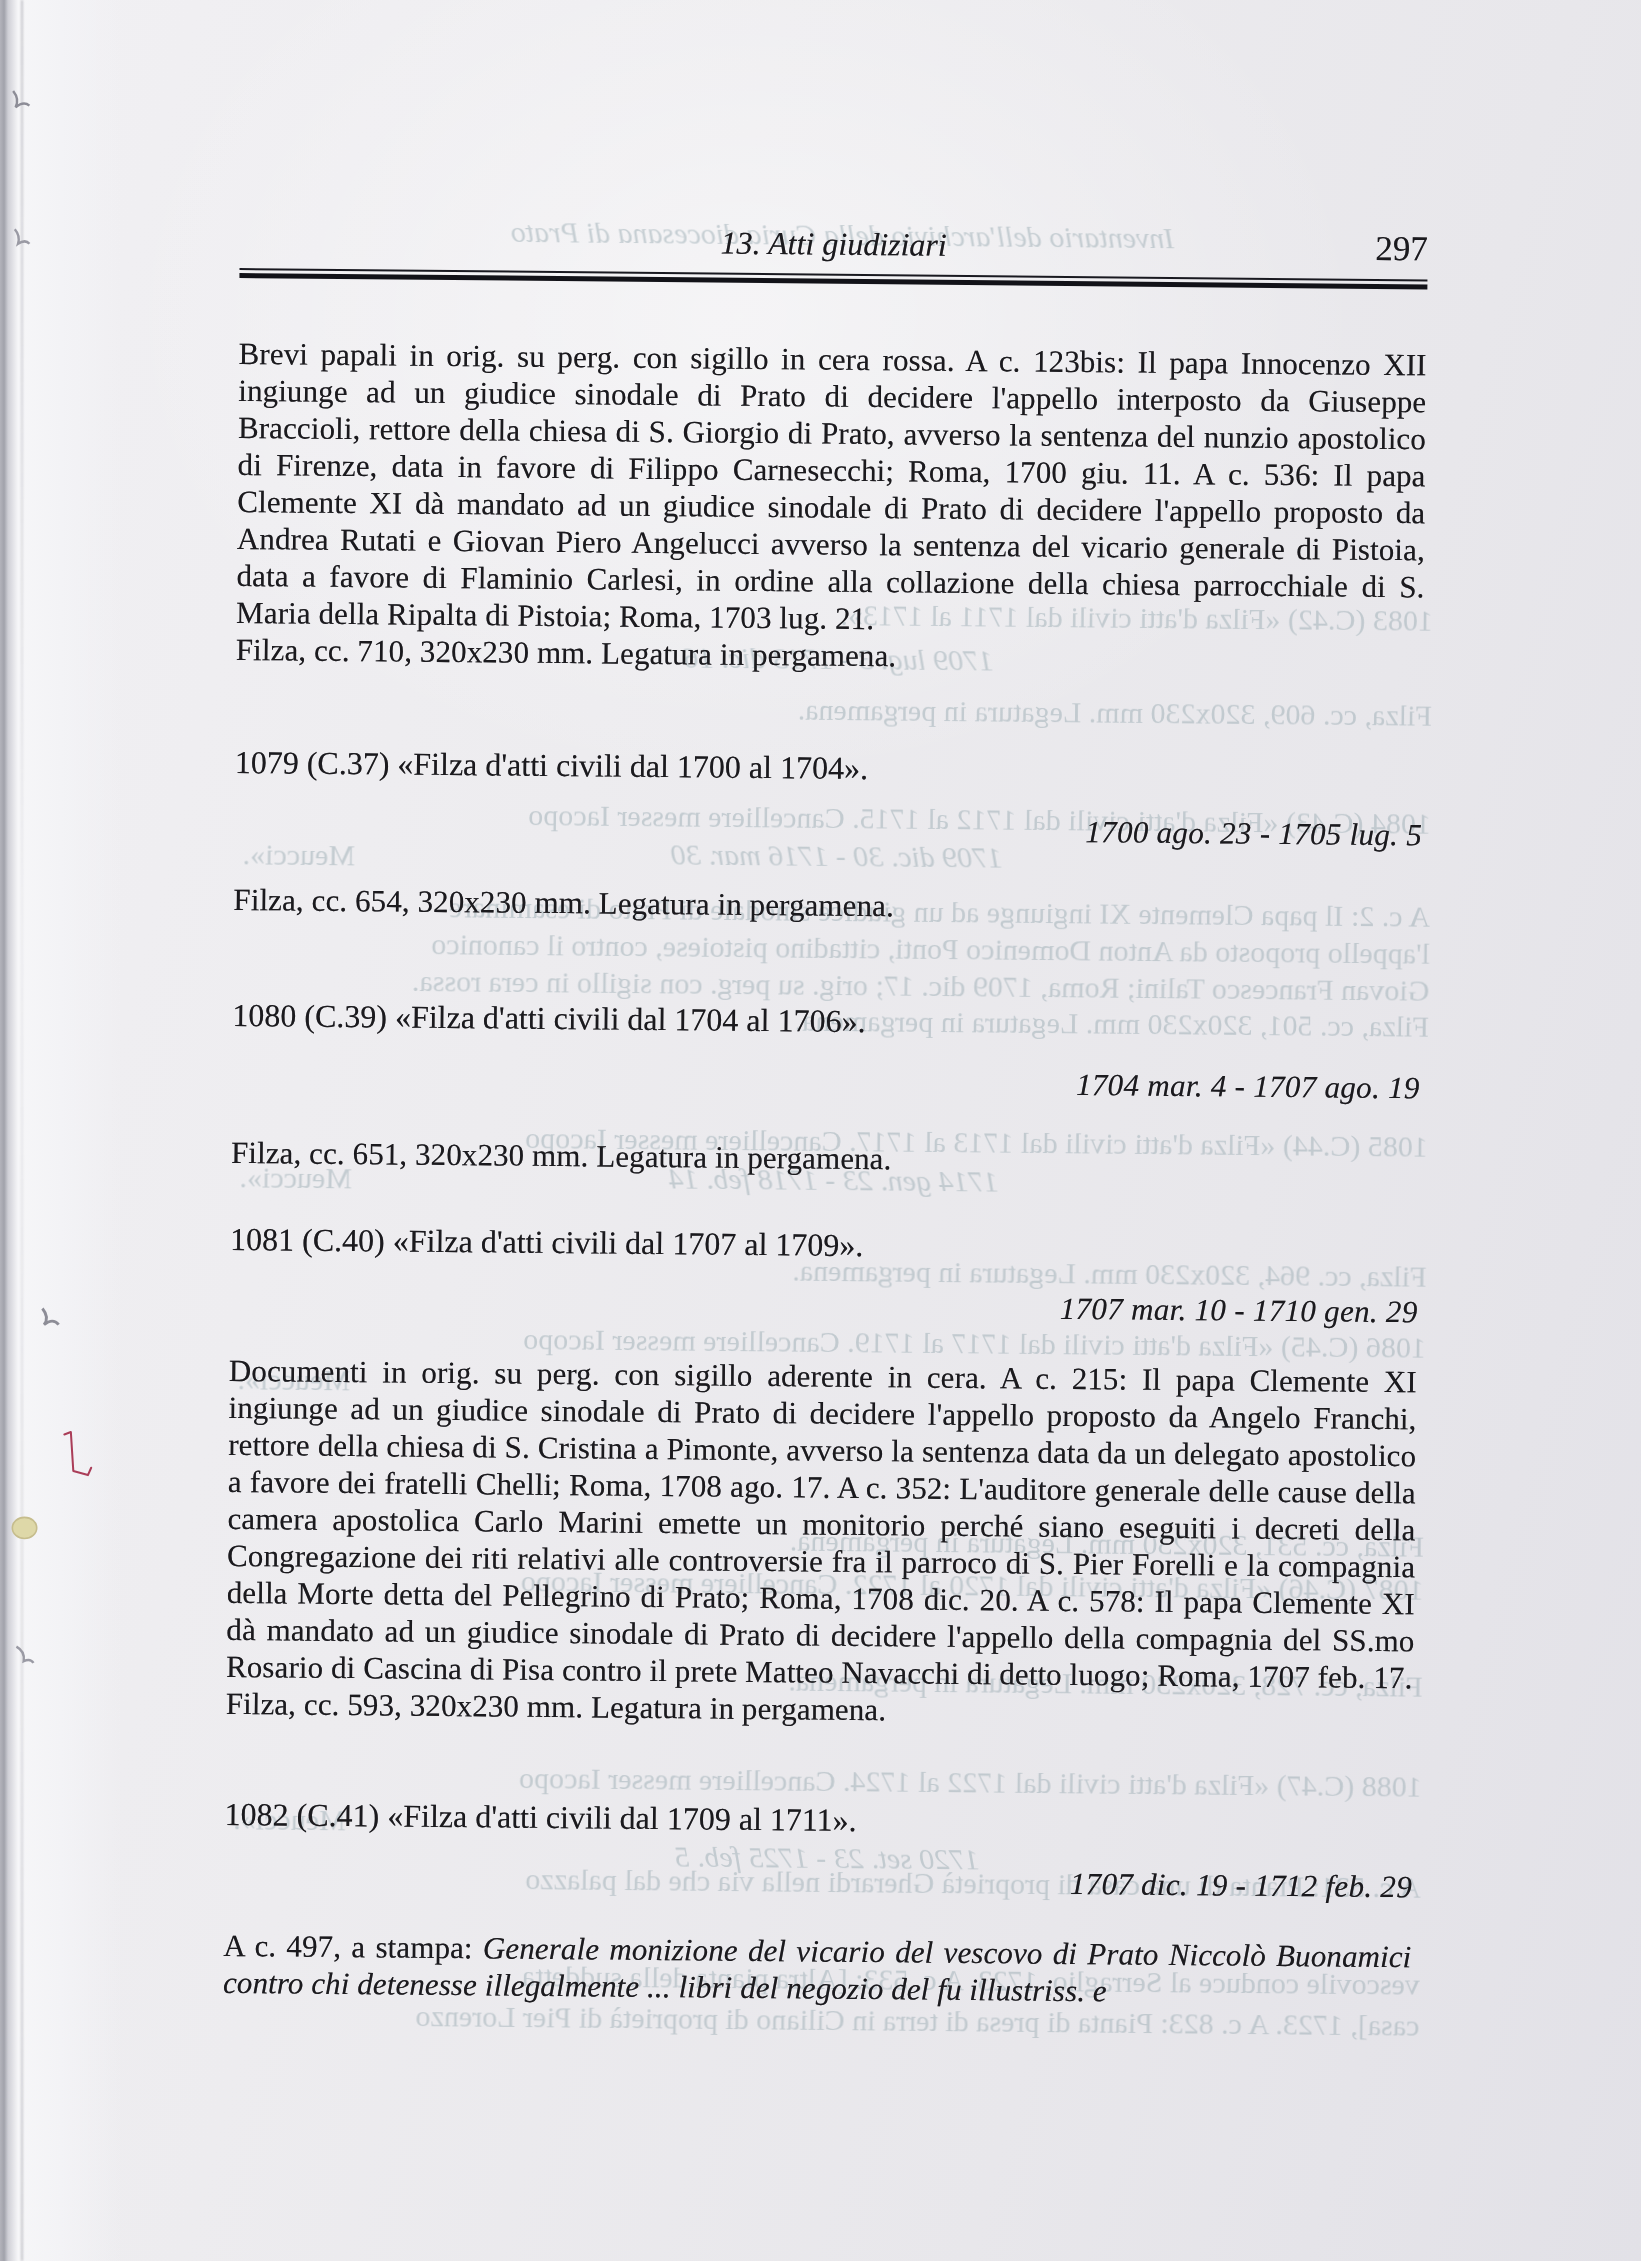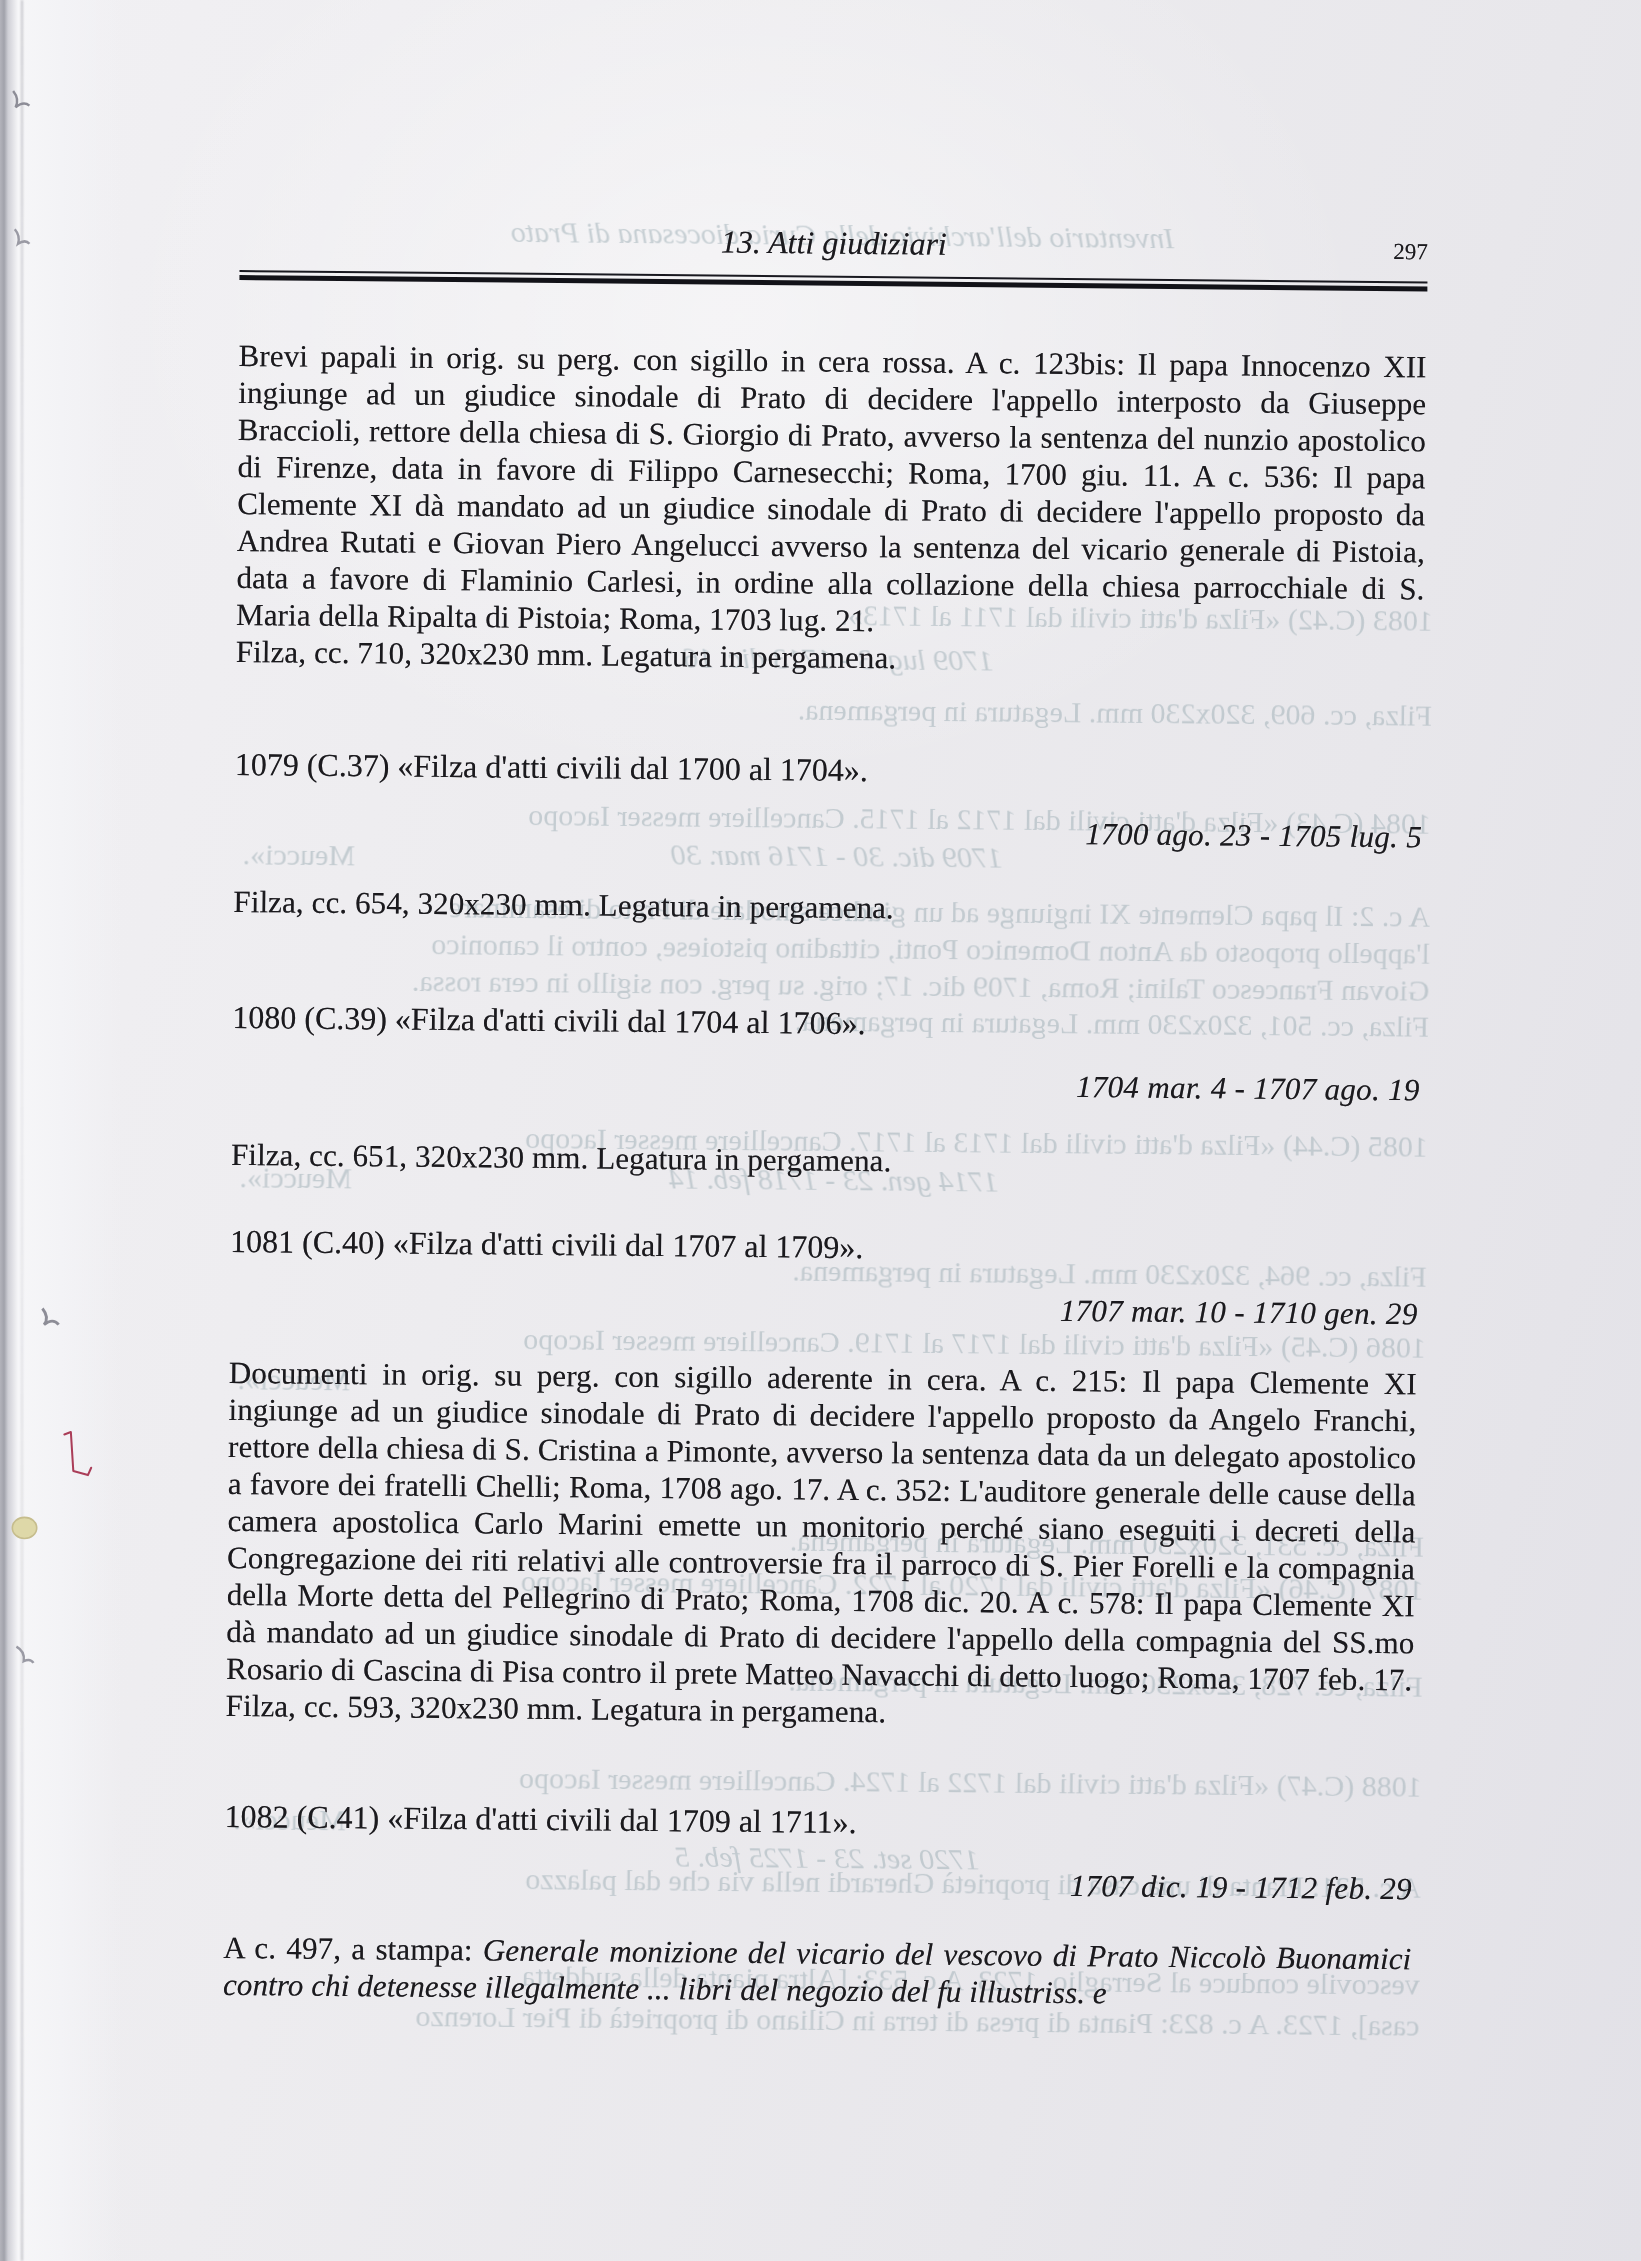--- a/index.html
+++ b/index.html
@@ -37,21 +37,21 @@
   .bl.r{text-align:right}
   .bl.it{font-style:italic}
   
   .content{
     position:absolute;left:240px;top:218px;width:1188px;
     transform:rotate(.55deg);transform-origin:0 0;
     text-shadow:0 0 0.5px rgba(20,20,24,.55);
   }
   .header{display:grid;grid-template-columns:1fr auto 1fr;align-items:baseline;line-height:39px;}
   .title{font-style:italic;font-size:32px;grid-column:2;}
-  .pageno{grid-column:3;justify-self:end;font-size:23px;}
+  .pageno{grid-column:3;justify-self:end;font-size:35px;}
   .rule-thin{height:2.4px;background:#191920;margin-top:9.8px;}
   .rule-thick{height:4.9px;background:#121218;margin-top:3.3px;}
   p{margin:0;}
   .body{font-size:31px;line-height:37px;text-align:justify;letter-spacing:0.1px;}
   .first{margin-top:57px;}
   .entry{font-size:32px;line-height:39px;font-weight:400;margin:0;}
   .h79{margin-top:75px}
   .h80{margin-top:78px}
   .h81{margin-top:49px}
   .h82{margin-top:73px}

